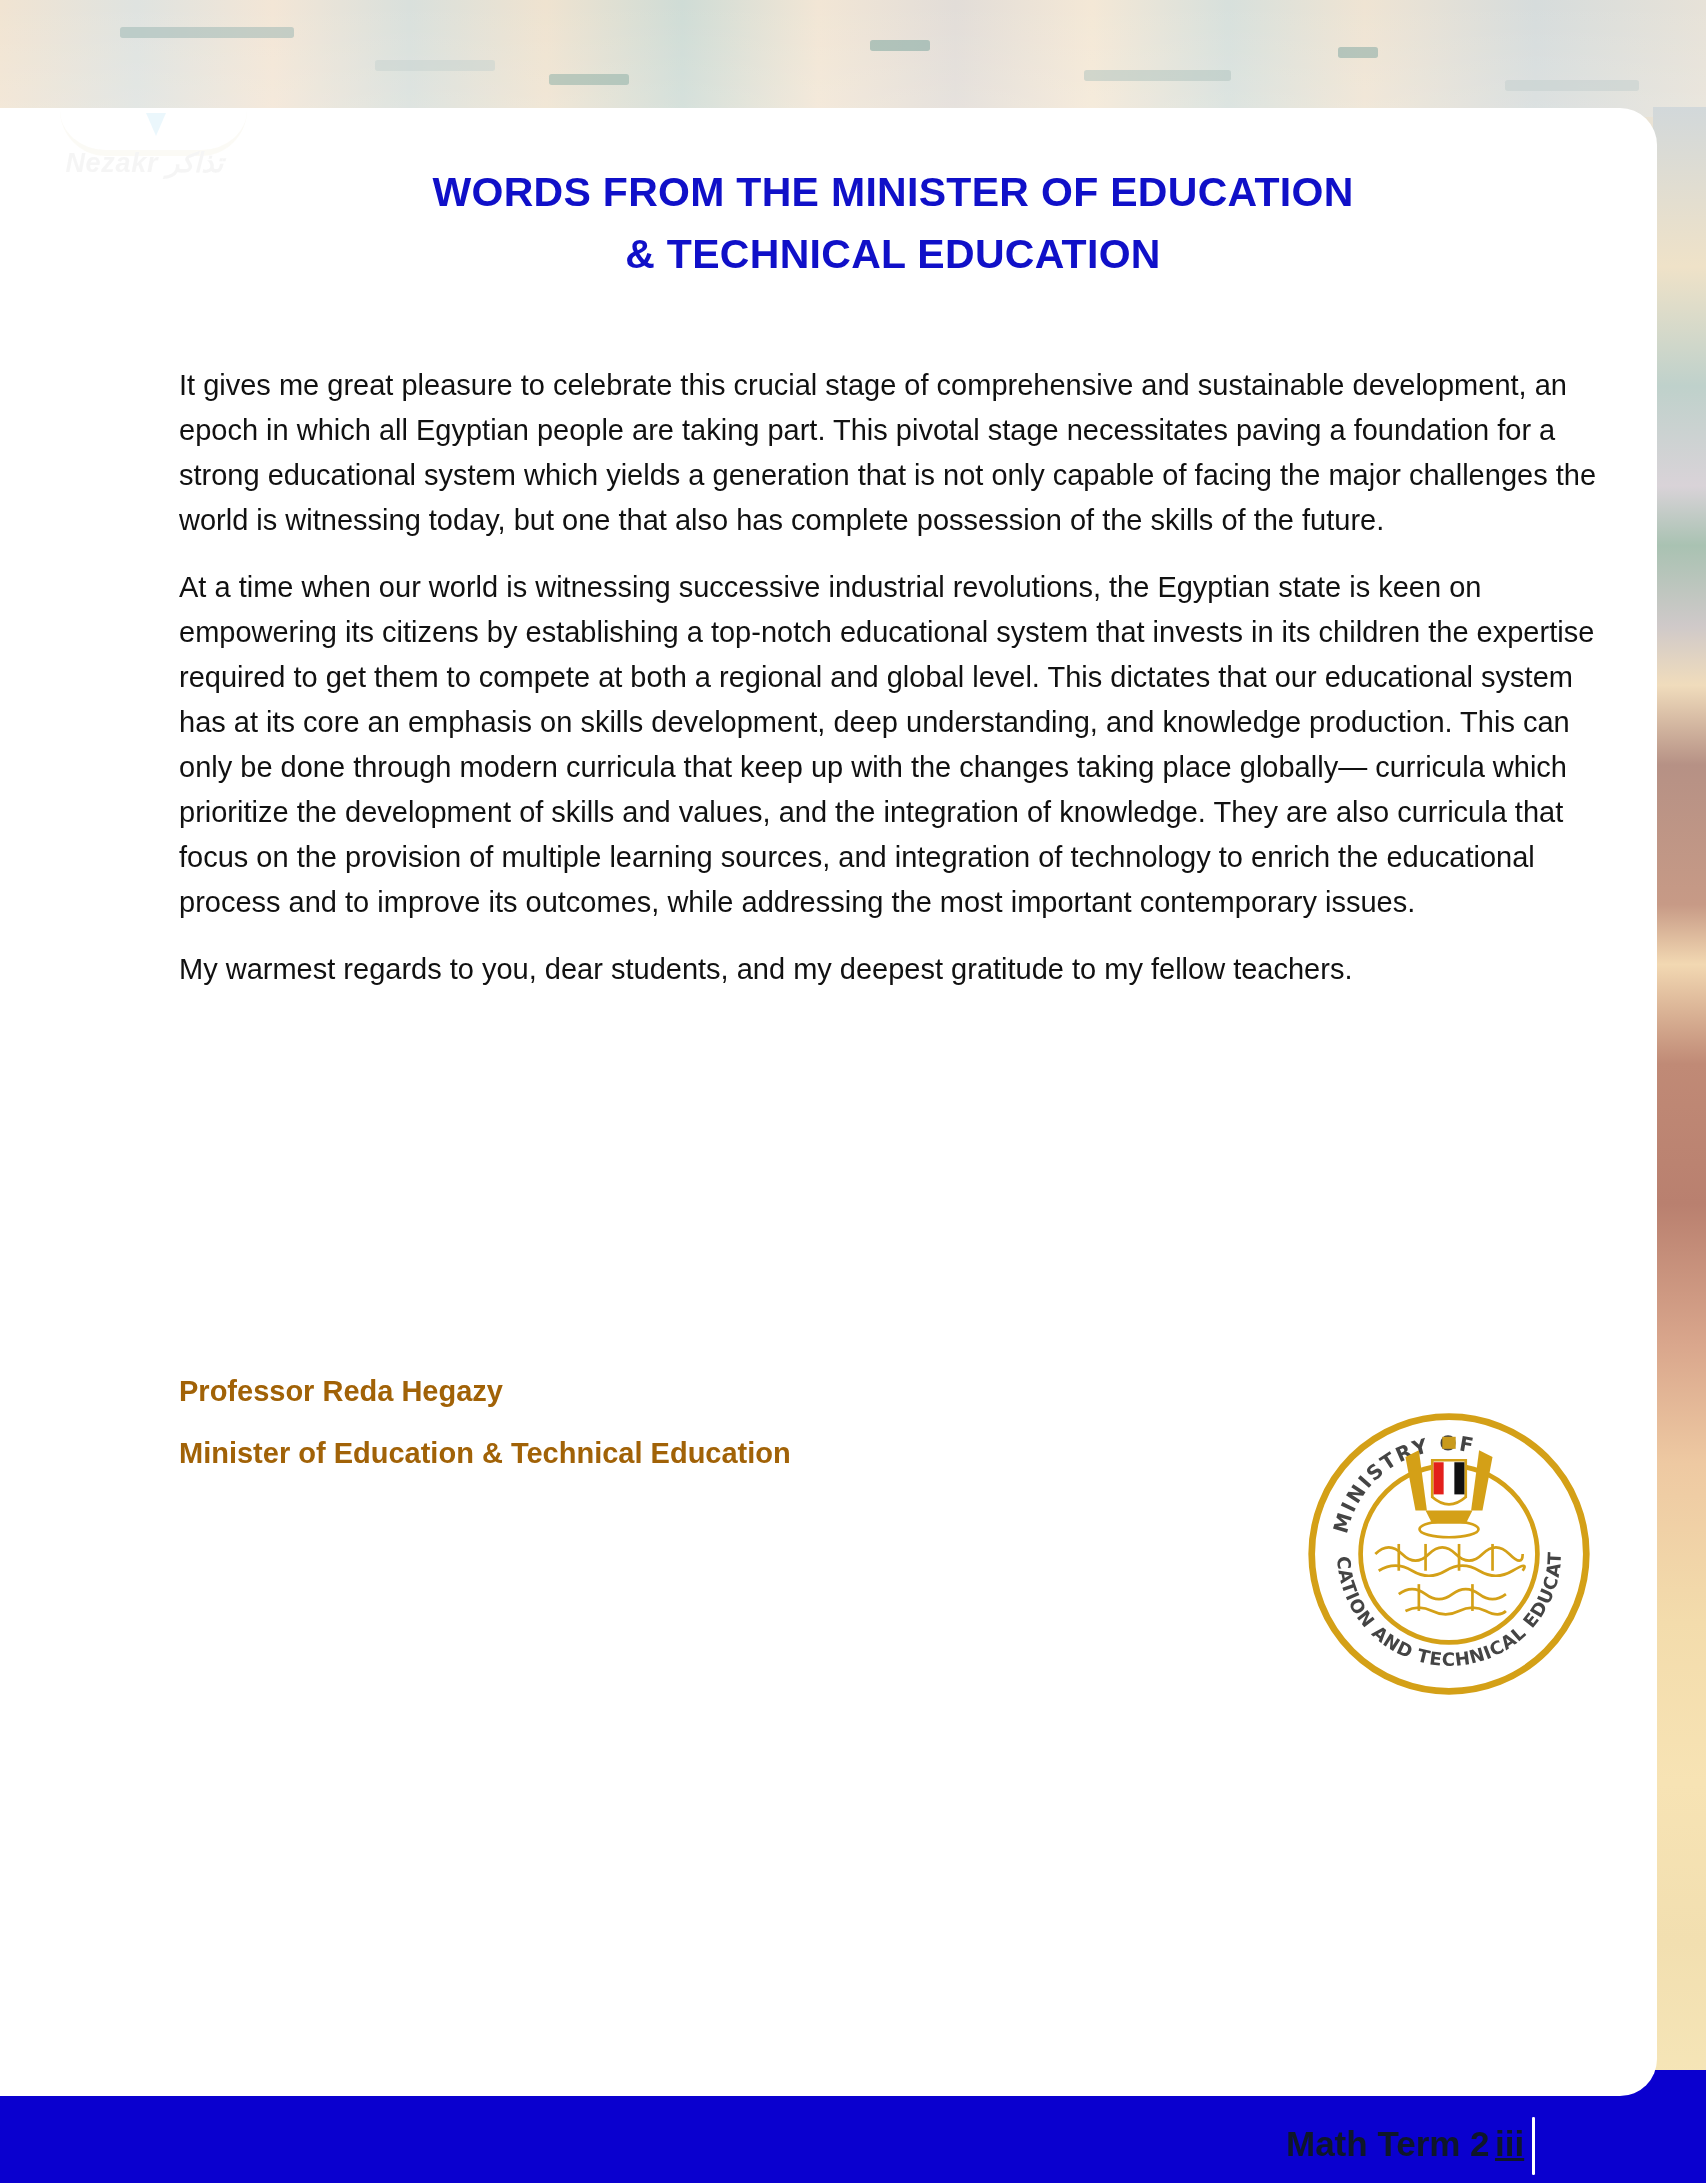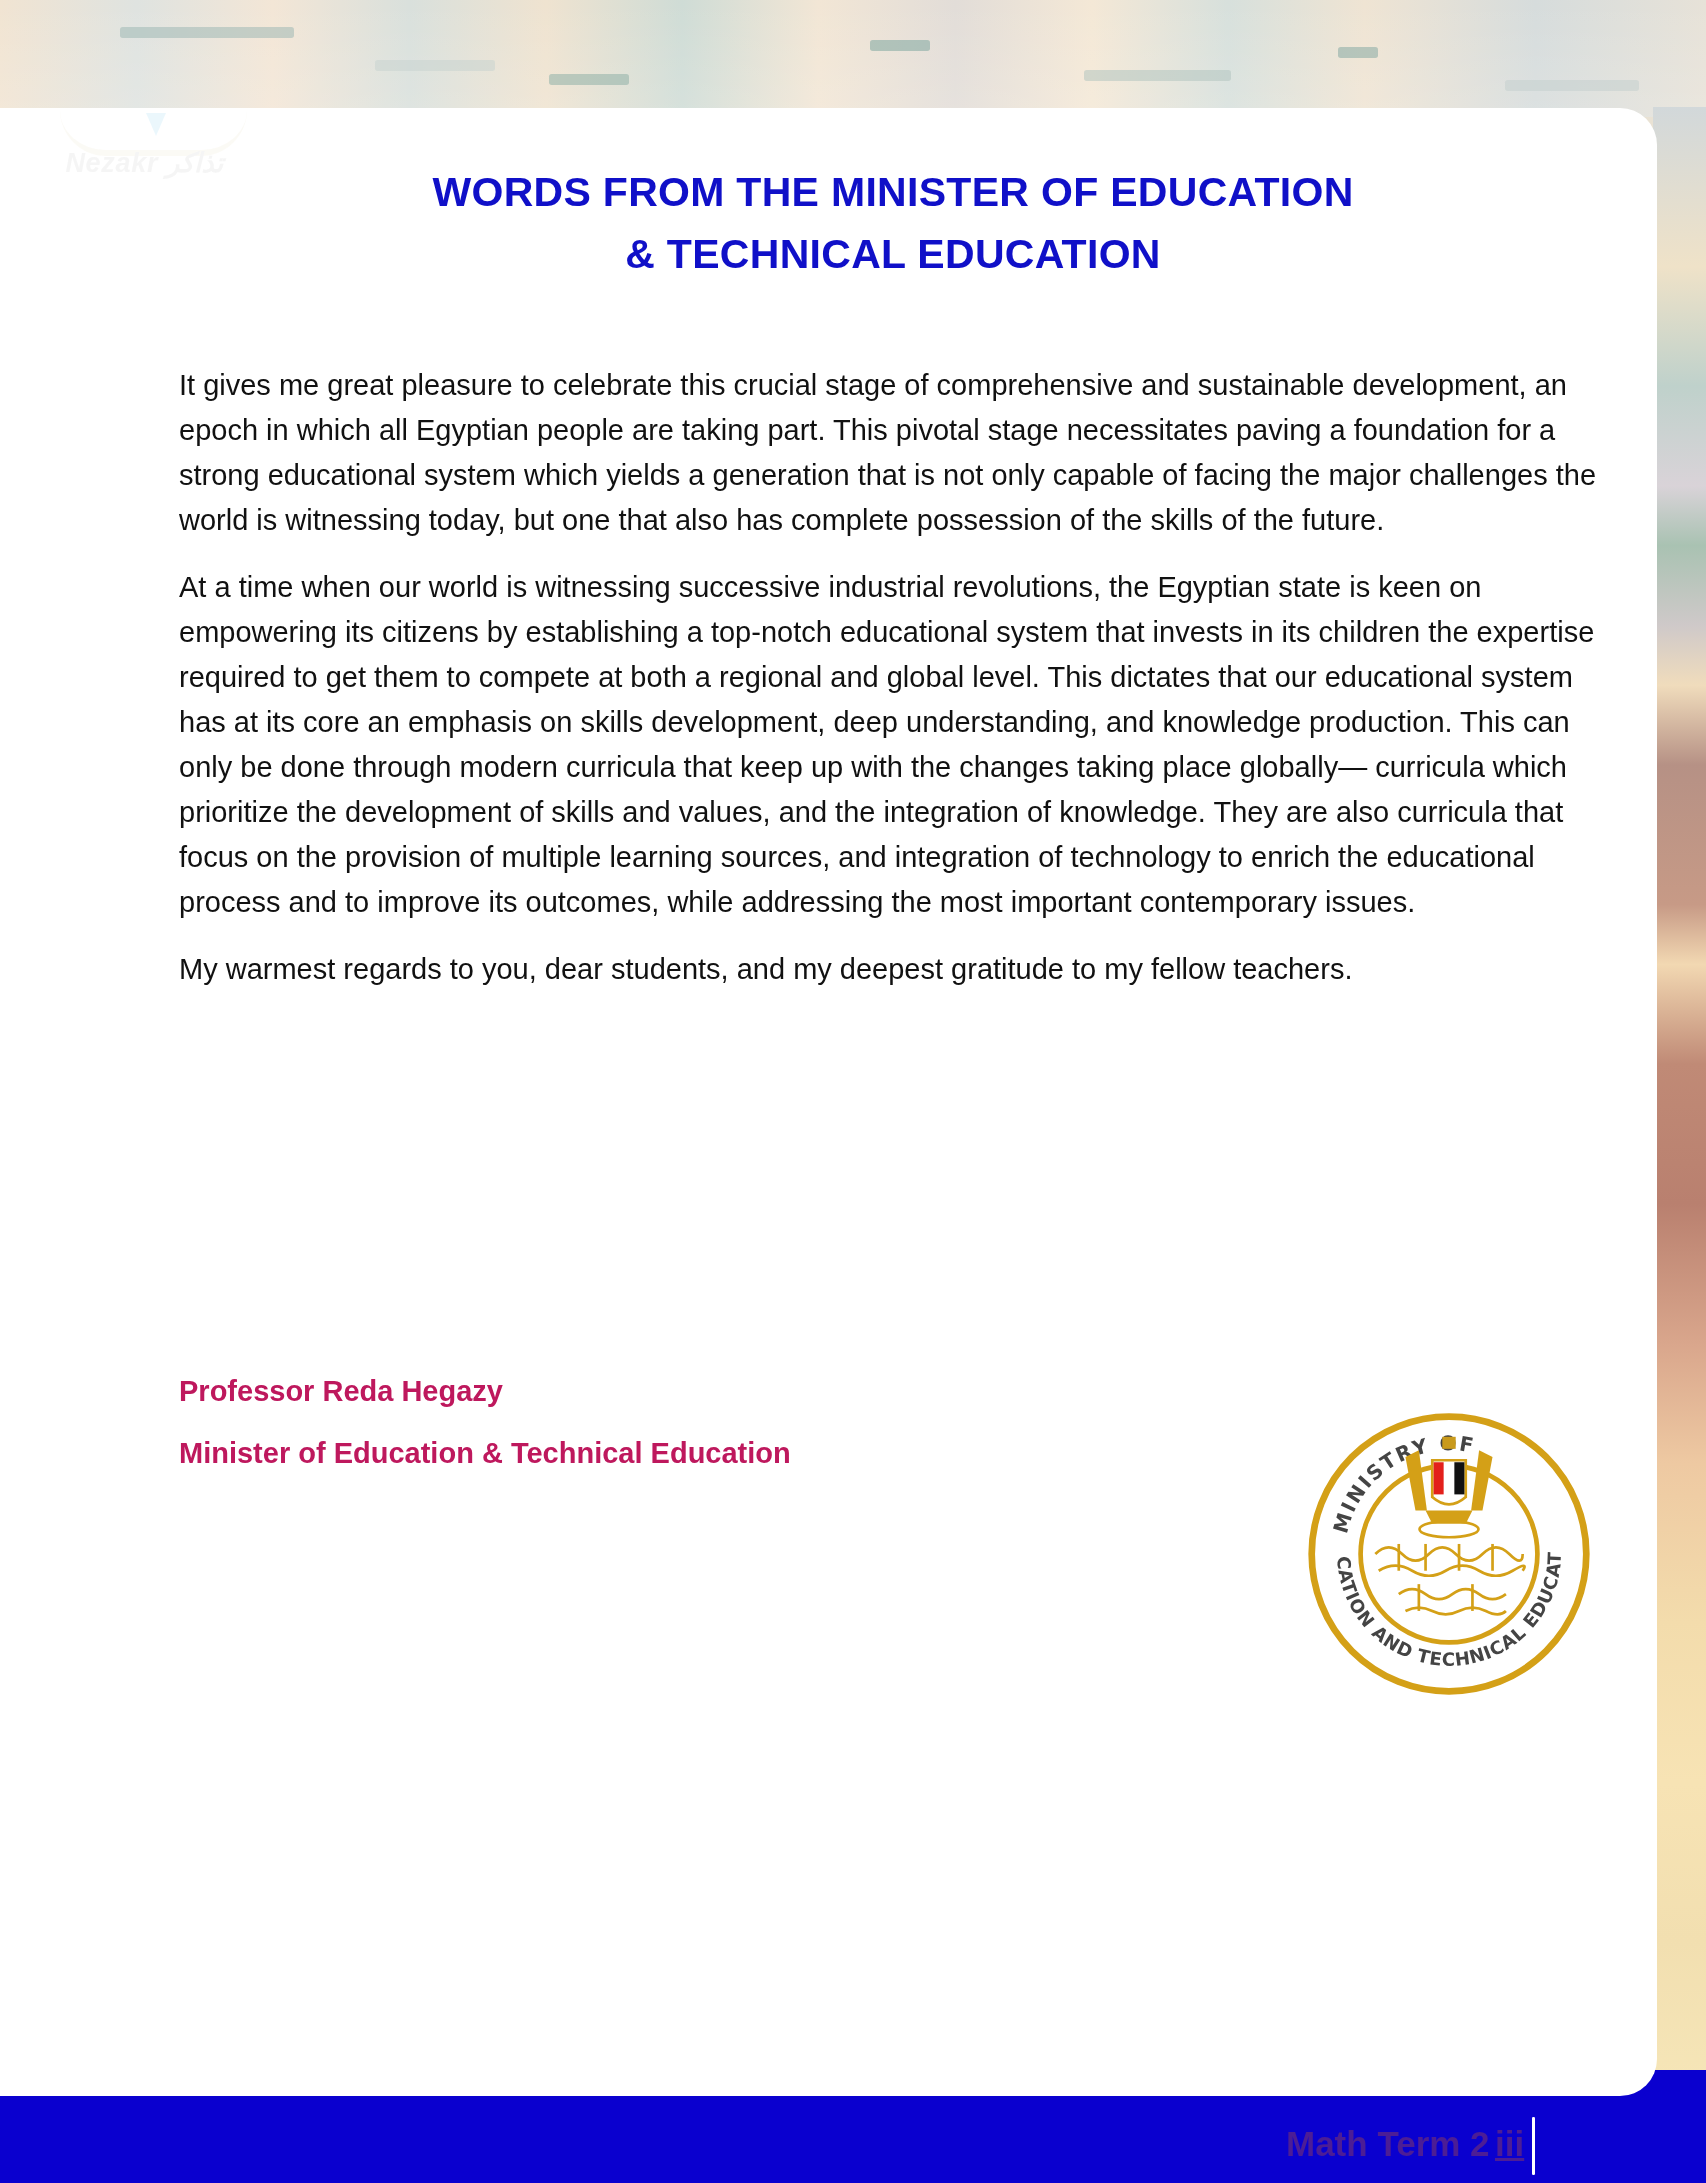--- a/index.html
+++ b/index.html
@@ -68,28 +68,28 @@
     z-index:5; color:#1010c8; font-weight:bold; font-size:41px;
     line-height:62px; letter-spacing:0.3px;
   }
   .body {
     position:absolute; left:179px; top:363px; width:1439px; z-index:5;
     color:#111111; font-size:29px; line-height:45px;
   }
   .body p { margin:0 0 22px 0; }
   .sig {
     position:absolute; left:179px; top:1370px; z-index:5;
-    color:#be185d; font-weight:bold; font-size:29px;
+    color:#a16207; font-weight:bold; font-size:29px;
   }
   .sig div { height:62px; line-height:43px; }
   .seal {
     position:absolute; left:1305px; top:1410px; width:288px; height:288px; z-index:5;
   }
   .footer-text {
-    position:absolute; top:2120px; z-index:6; color:#4c1d95; font-weight:bold;
+    position:absolute; top:2120px; z-index:6; color:#0f172a; font-weight:bold;
     font-size:35px; line-height:47px;
   }
   .footer-divider {
     position:absolute; left:1532px; top:2117px; width:2.7px; height:58px;
     background:#ffffff; z-index:6; border-radius:1.3px;
   }
 </style>
 </head>
 <body>
 

